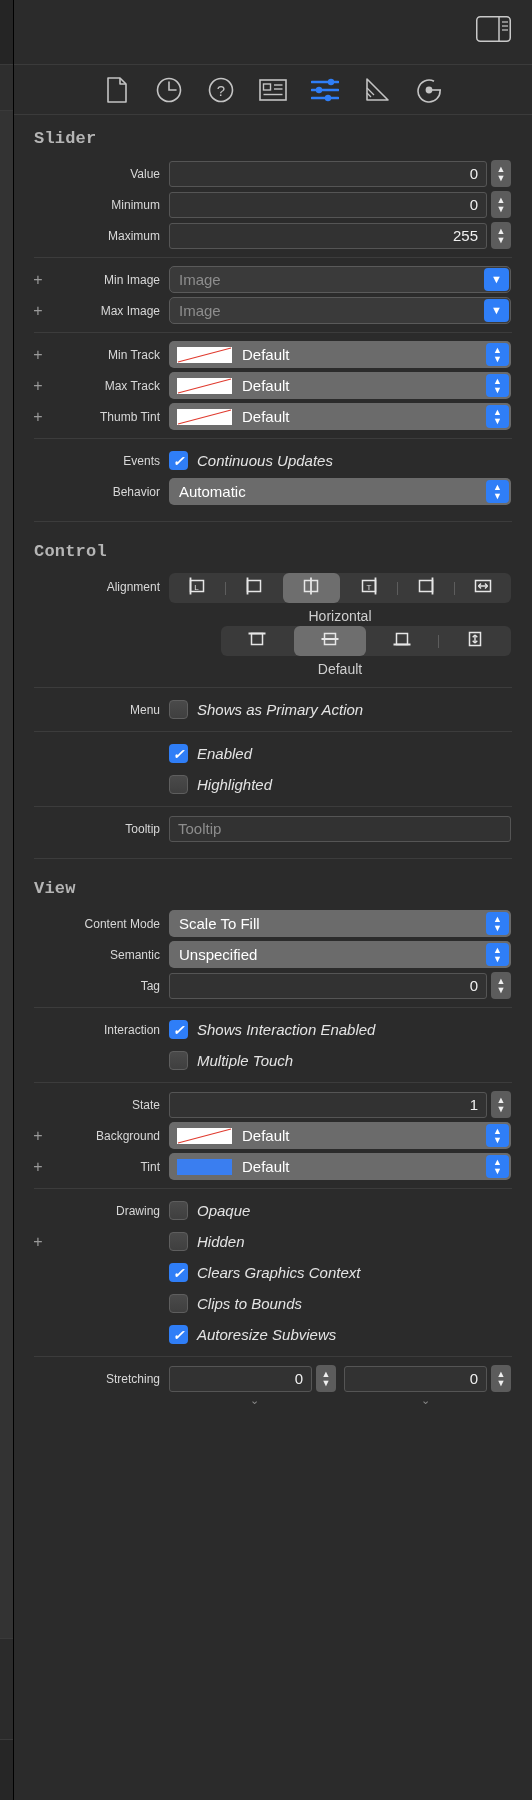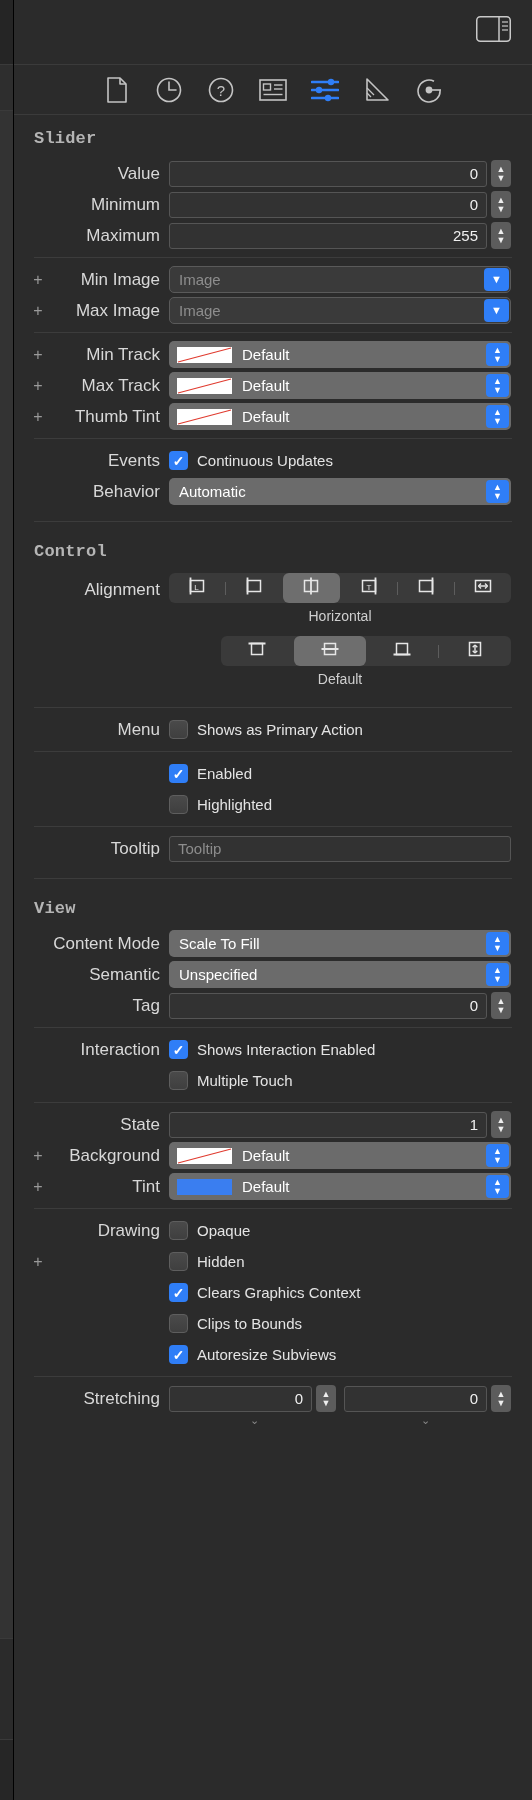--- a/index.html
+++ b/index.html
@@ -51,21 +51,21 @@
     display:flex; align-items:center; min-height:31px; padding:2px 21px 2px 0;
     position:relative;
   }
   .row .plus{
     position:absolute; left:18px; top:50%; transform:translateY(-50%);
     color:#9a9a9a; font-size:16px; line-height:1; width:12px; text-align:center;
     user-select:none;
   }
   .lbl{
     width:155px; flex:0 0 155px; text-align:right; padding-right:9px;
-    font-size:17px; color:#d8d8d8; white-space:nowrap;
+    font-size:12px; color:#d8d8d8; white-space:nowrap;
   }
   .lbl.empty{ visibility:hidden; }
   .ctl{ flex:1; display:flex; align-items:center; min-width:0; }
 
   
   .numfield{
     flex:1; height:26px; background:#323232; border:1px solid #555;
     border-radius:3px; display:flex; align-items:center; justify-content:flex-end;
     padding-right:8px; font-size:15px; color:#f0f0f0; min-width:0;
   }
@@ -111,21 +111,21 @@
   .swatch{
     width:55px; height:16px; background:#fff; margin-right:10px; flex:0 0 55px;
     position:relative; overflow:hidden;
   }
   .swatch.blue{ background:#3a7ef0; }
   .swatch .slash{
     position:absolute; left:0; top:0; width:100%; height:100%;
   }
 
   
-  .cbrow{ display:flex; align-items:center; }
+  .cbrow{ display:flex; align-items:center;font-style:italic; }
   .cb{
     width:19px; height:19px; border-radius:4px; flex:0 0 19px;
     margin-right:9px; display:flex; align-items:center; justify-content:center;
   }
   .cb.off{ background:linear-gradient(#4a4a4a,#3f3f3f); border:1px solid #5e5e5e; }
   .cb.on{ background:#2f7ef7; }
   .cb.on::after{
     content:"✓"; color:#fff; font-size:14px; line-height:14px; font-weight:bold;
   }
   .cbtxt{ font-size:15px; color:#e4e4e4; white-space:nowrap; }
@@ -138,21 +138,21 @@
   }
   .seg .cell{
     flex:1; display:flex; align-items:center; justify-content:center; position:relative;
   }
   .seg .cell.sel{ background:#6e6e6e; border-radius:6px; }
   .seg .sep{
     width:1px; align-self:center; height:13px; background:#5d5d5d; flex:0 0 1px;
   }
   .seg .sep.hide{ background:transparent; }
   .segcap{
-    text-align:center; font-size:14px; color:#cfcfcf; padding:5px 0 12px 0;
+    text-align:center; font-size:14px; color:#cfcfcf; padding:5px 0 2px 0;
   }
   .seg.vert{ width:290px; align-self:flex-end; }
 
   
   .pairrow .ctl{ gap:0; }
   .half{
     flex:1; height:26px; background:#323232; border:1px solid #555; border-radius:3px;
     display:flex; align-items:center; justify-content:flex-end; padding-right:8px;
     font-size:15px; color:#f0f0f0; min-width:0;
   }

